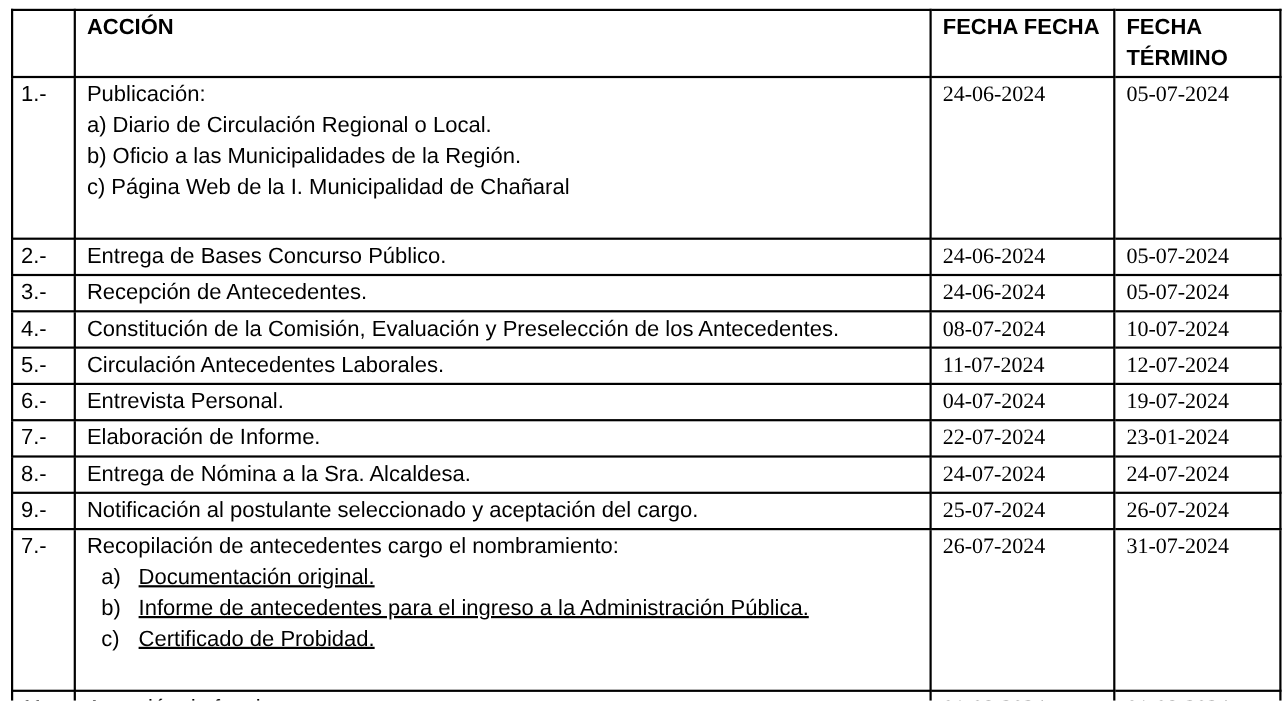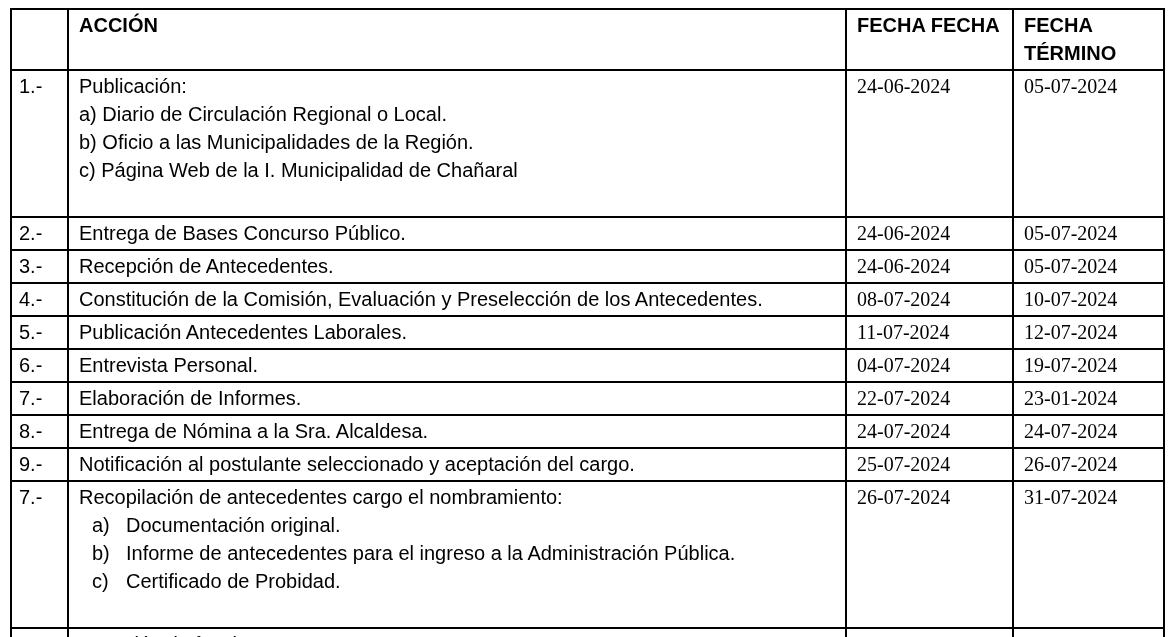--- a/index.html
+++ b/index.html
@@ -37,21 +37,21 @@
   col.c-num     { width: 57px;  }
   col.c-accion  { width: 778px; }
   col.c-inicio  { width: 167px; }
   col.c-termino { width: 151px; }
 
   th.col-inicio { padding-right: 2px; white-space: nowrap; }
   td.col-num  { padding-left: 7px; white-space: nowrap; }
   td.col-date { white-space: nowrap; font-family: Liberation Serif, serif; }
   td.col-accion .line { white-space: nowrap; }
   td.col-accion .line.blank { height: 30px; }
-  td.col-accion .line.list-line { padding-left: 13px; }
+  td.col-accion .line.list-line { padding-left: 13px; text-decoration: underline; }
   td.col-accion .marker { display: inline-block; width: 34px; }
 </style>
 </head>
 <body>
 
 <div class="page">
   <table class="schedule">
     <colgroup>
       <col class="c-num">
       <col class="c-accion">
@@ -99,37 +99,37 @@
           <td class="col-num">4.-</td>
           <td class="col-accion">
             <div class="line">Constitución de la Comisión, Evaluación y Preselección de los Antecedentes.</div>
           </td>
           <td class="col-date">08-07-2024</td>
           <td class="col-date">10-07-2024</td>
         </tr>
         <tr>
           <td class="col-num">5.-</td>
           <td class="col-accion">
-            <div class="line">Publicación Antecedentes Laborales.</div>
+            <div class="line">Circulación Antecedentes Laborales.</div>
           </td>
           <td class="col-date">11-07-2024</td>
           <td class="col-date">12-07-2024</td>
         </tr>
         <tr>
           <td class="col-num">6.-</td>
           <td class="col-accion">
             <div class="line">Entrevista Personal.</div>
           </td>
           <td class="col-date">04-07-2024</td>
           <td class="col-date">19-07-2024</td>
         </tr>
         <tr>
           <td class="col-num">7.-</td>
           <td class="col-accion">
-            <div class="line">Elaboración de Informes.</div>
+            <div class="line">Elaboración de Informe.</div>
           </td>
           <td class="col-date">22-07-2024</td>
           <td class="col-date">23-01-2024</td>
         </tr>
         <tr>
           <td class="col-num">8.-</td>
           <td class="col-accion">
             <div class="line">Entrega de Nómina a la Sra. Alcaldesa.</div>
           </td>
           <td class="col-date">24-07-2024</td>

